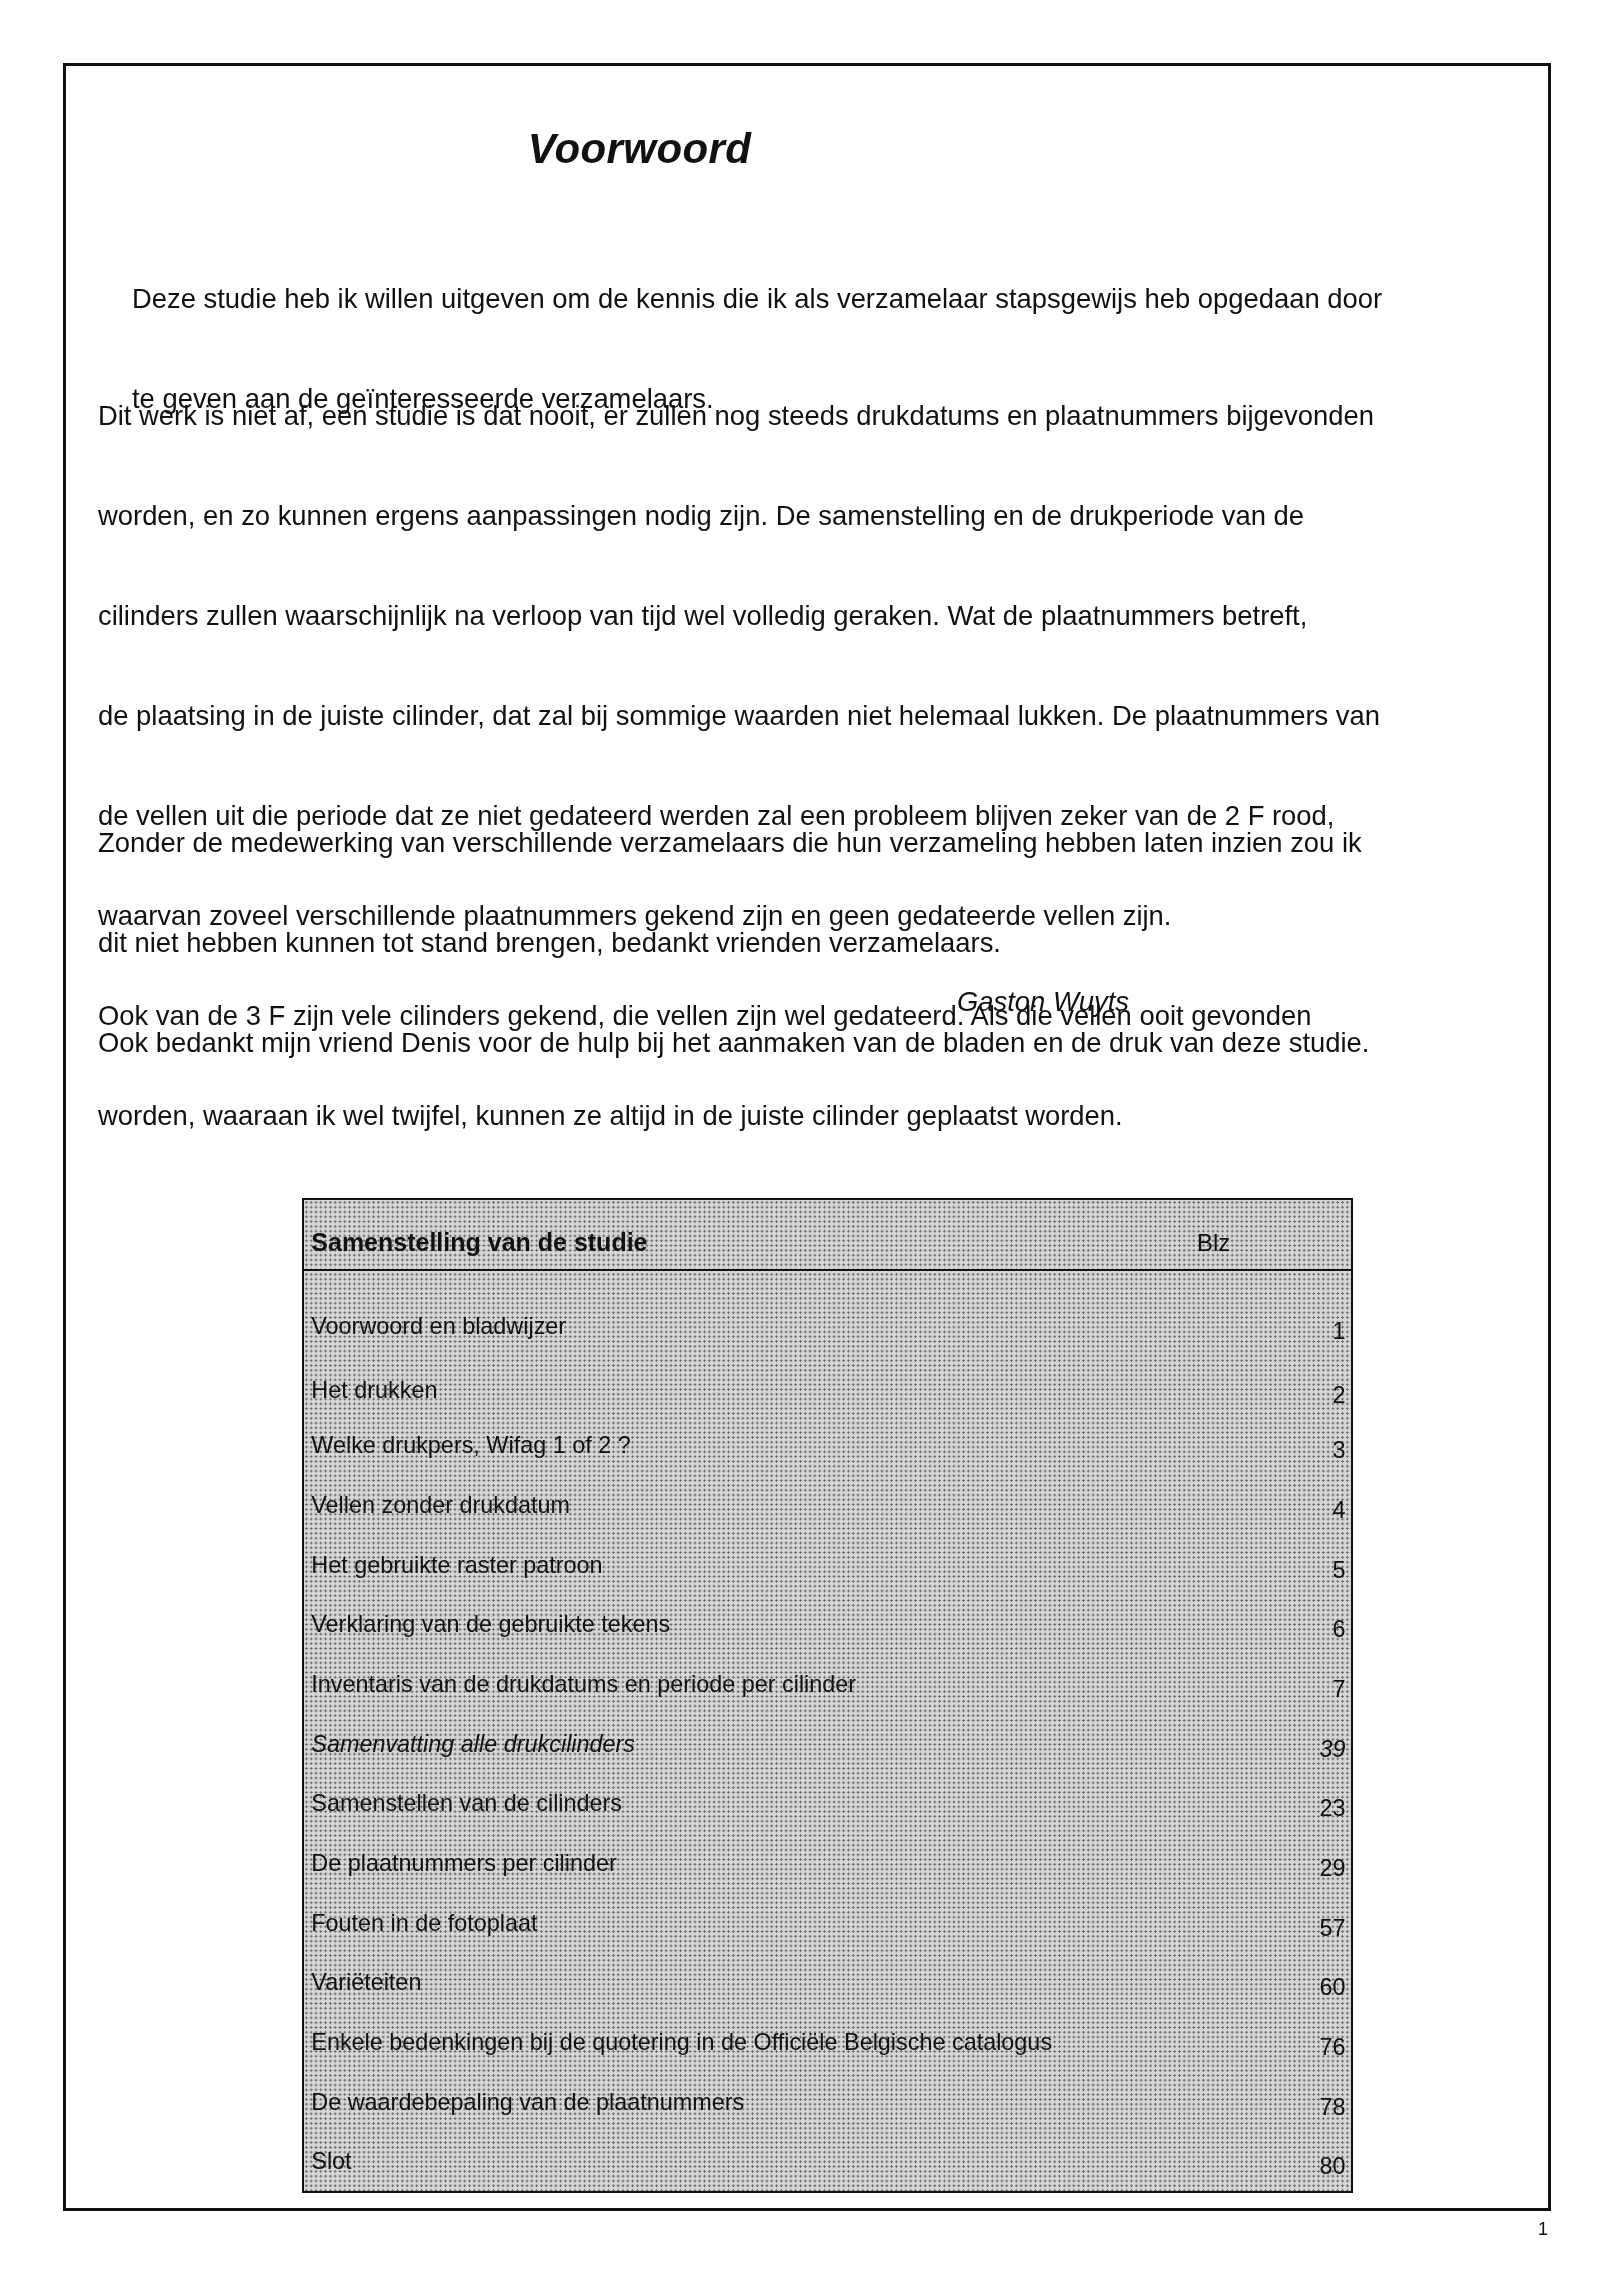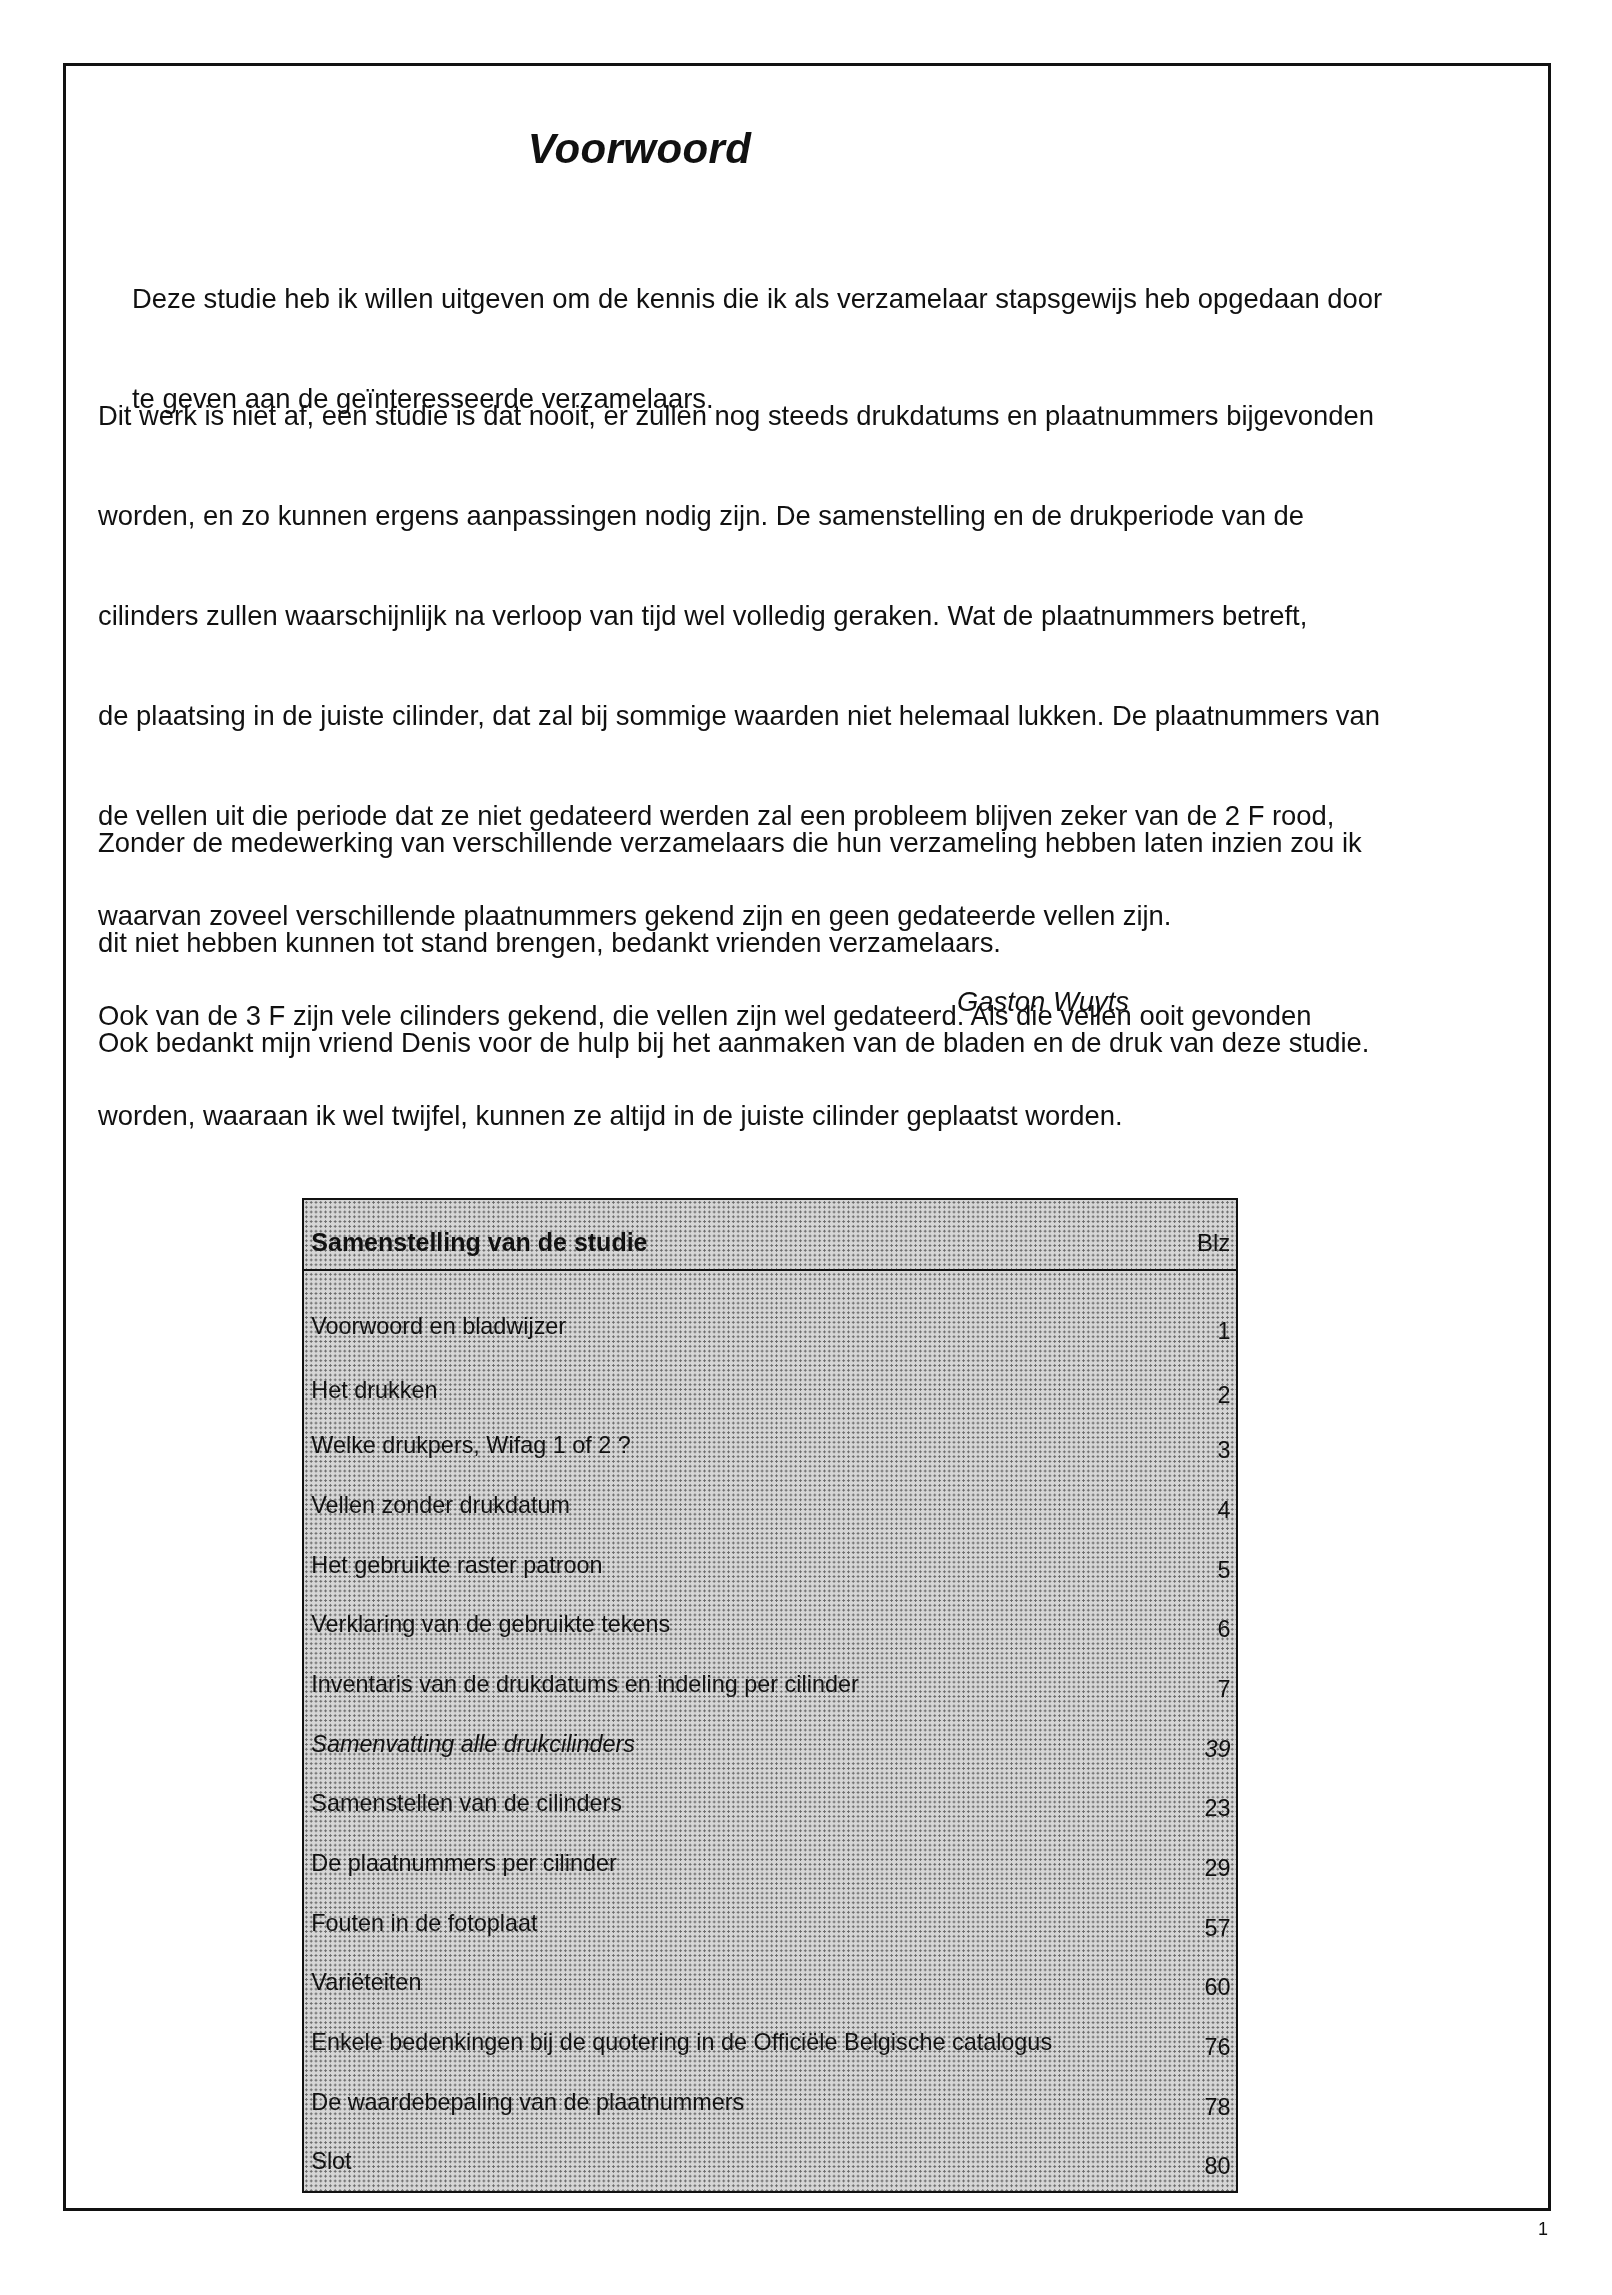--- a/index.html
+++ b/index.html
@@ -18,21 +18,21 @@
   .para {
     position: absolute; left: 98px; width: 1451px; margin: 0;
     font-size: 27.4px; line-height: 50px; white-space: pre-line;
   }
   .line { display: block; white-space: nowrap; }
   .signature {
     position: absolute; left: 957px; top: 982px; font-style: italic;
     font-size: 27.4px; line-height: 40px;
   }
   .toc {
-    position: absolute; left: 302px; top: 1198px; width: 936px; height: 995px;
+    position: absolute; left: 302px; top: 1198px; width: 1051px; height: 995px;
     border: 2.4px solid #111111; box-sizing: border-box;
     background-color: #d6d6d6;
     background-image: radial-gradient(circle, #6a6a6a 1px, transparent 1.3px);
     background-size: 4.8px 4.8px;
   }
   .toc-header {
     position: absolute; left: 0; top: 0; right: 0; height: 69px;
     border-bottom: 2.4px solid #111111;
   }
   .toc-header-title {
@@ -109,21 +109,21 @@
   </div>
   <div class="toc-row" style="top:331px;">
     <span class="toc-row-label">Het gebruikte raster patroon</span>
     <span class="toc-row-page">5</span>
   </div>
   <div class="toc-row" style="top:390px;">
     <span class="toc-row-label">Verklaring van de gebruikte tekens</span>
     <span class="toc-row-page">6</span>
   </div>
   <div class="toc-row" style="top:450px;">
-    <span class="toc-row-label">Inventaris van de drukdatums en indeling per cilinder</span>
+    <span class="toc-row-label">Inventaris van de drukdatums en periode per cilinder</span>
     <span class="toc-row-page">7</span>
   </div>
   <div class="toc-row" style="top:510px;font-style:italic;">
     <span class="toc-row-label">Samenvatting alle drukcilinders</span>
     <span class="toc-row-page">39</span>
   </div>
   <div class="toc-row" style="top:569px;">
     <span class="toc-row-label">Samenstellen van de cilinders</span>
     <span class="toc-row-page">23</span>
   </div>

